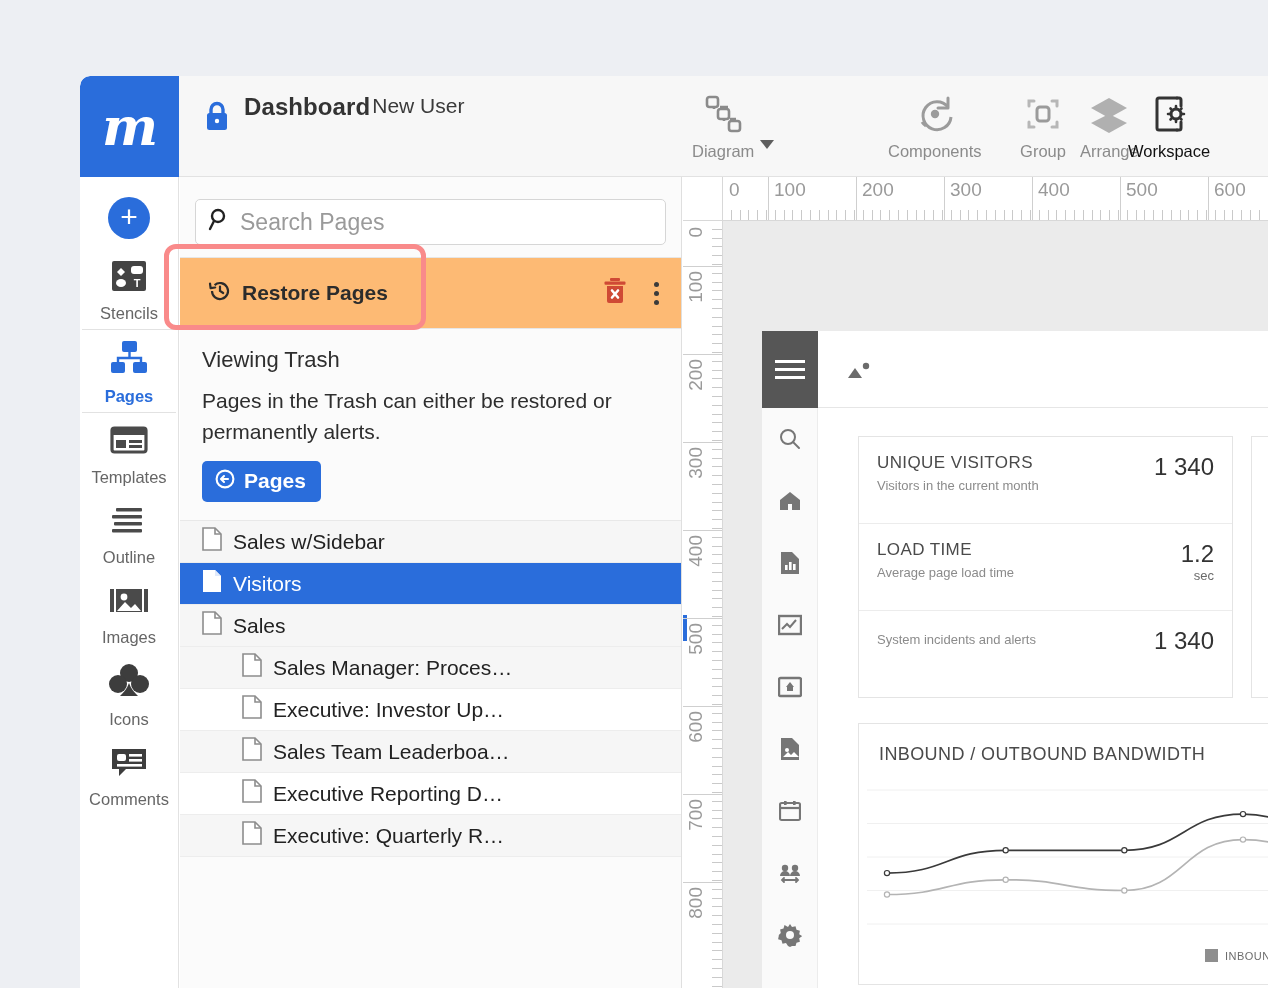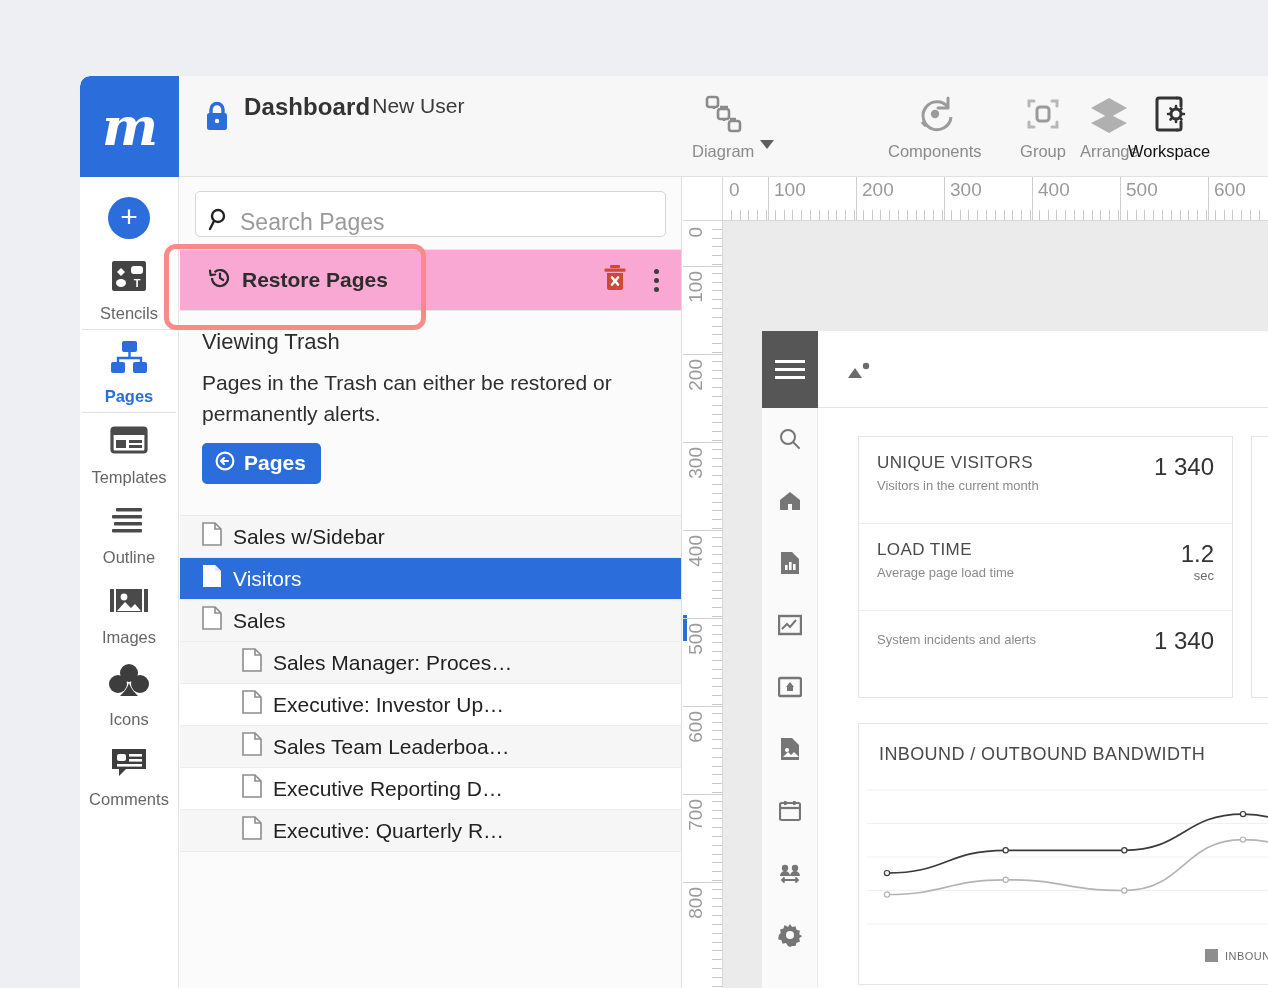--- a/index.html
+++ b/index.html
@@ -113,46 +113,46 @@
   
   #pages-panel {
     position: absolute; left: 100px; top: 101px;
     width: 502px; height: 811px;
     background: #fbfbfb;
     border-right: 1px solid #dfdfdf;
   }
   #search-row { padding: 14px 15px 12px; background: #fbfbfb; }
   #search-box {
     height: 46px; border: 1px solid #d6d6d6; border-radius: 5px;
-    background: #fff; display: flex; align-items: flex-end; padding: 0 12px; gap: 10px;
+    background: #fff; display: flex; align-items: center; padding: 0 12px; gap: 10px; margin-top: 8px;
   }
   #search-ph { font-size: 23px; color: #9a9a9a; }
 
   #restore-row {
-    height: 62px; background: #f9a8d4;
+    height: 72px; background: #fdba74;
     border-top: 1px solid #e6e6e6; border-bottom: 1px solid #e6e6e6;
     display: flex; align-items: center; padding: 0 18px 0 28px;
   }
   #restore-btn { display:flex; align-items:center; gap: 10px; }
   #restore-label { font-size: 21px; font-weight: 700; color: #2c2c2c; }
   #restore-actions { margin-left: auto; display:flex; align-items:center; gap: 22px; }
   .kebab { display:flex; flex-direction:column; gap:4px; padding: 4px; }
   .kebab i { width: 5px; height: 5px; background: #3b3b3b; border-radius: 50%; display:block; }
 
   #trash-info { padding: 16px 22px 10px; background: #fbfbfb; }
   #trash-heading { font-size: 22px; color: #2e2e2e; line-height: 30px; }
   #trash-desc { font-size: 21px; color: #2e2e2e; line-height: 31px; margin-top: 10px; }
   #back-btn {
     margin-top: 14px; display: inline-flex; align-items: center; gap: 8px;
     background: #2a6ddb; color: #fff; border-radius: 5px;
     padding: 7px 15px 8px 12px;
   }
   #back-label { font-size: 21px; font-weight: 700; color:#fff; }
 
-  #page-list { margin-top: 21px; border-top: 1px solid #e8e8e8; }
+  #page-list { margin-top: 8px; border-top: 1px solid #e8e8e8; }
   .page-row {
     height: 42px; display: flex; align-items: center; gap: 11px;
     padding-left: 22px; font-size: 21px; color: #222;
     border-bottom: 1px solid #ededed;
   }
   .page-row.alt { background: #f6f6f6; }
   .page-row.plain { background: #ffffff; }
   .page-row.selected { background: #2a6ddb; color: #fff; }
   .page-row.nested { padding-left: 62px; }
   .page-row .ptext { white-space: nowrap; overflow: hidden; }

